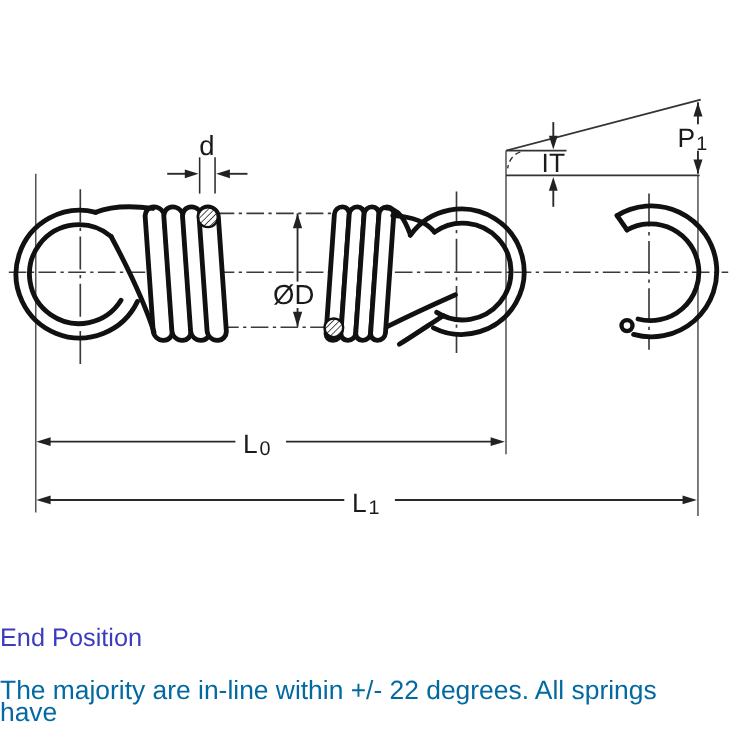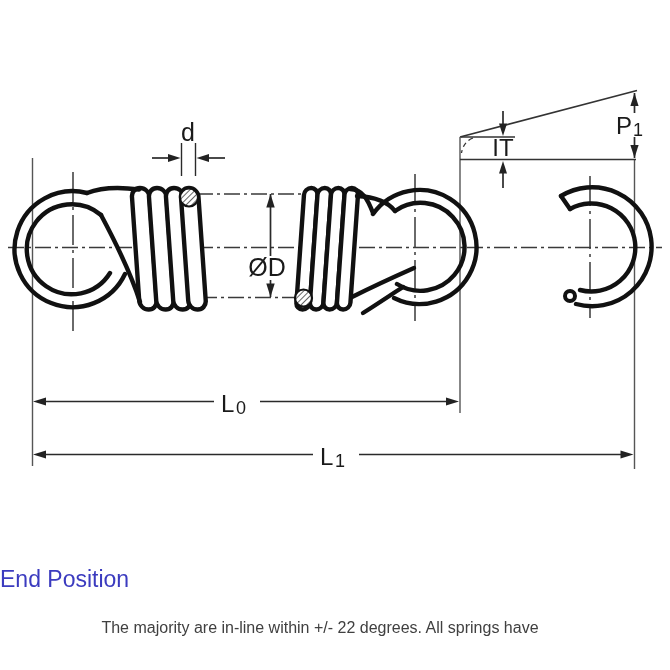--- a/index.html
+++ b/index.html
@@ -7,22 +7,22 @@
     position:relative;width:670px;height:670px;background:#ffffff;overflow:hidden;
     font-family:"Liberation Sans", sans-serif;
   }
   #drawing{position:absolute;left:0;top:0;}
   .dim-label{font-family:"Liberation Sans", sans-serif;fill:#1a1a1a;}
   .caption-head{
     position:absolute;top:568px;left:0;width:644px;text-align:left;
     font-size:23px;line-height:22px;font-weight:400;
   }
   .caption-body{
-    position:absolute;top:618px;left:0;width:640px;text-align:center;
-    font-size:16px;line-height:20px;color:#404040;font-weight:400;
+    position:absolute;top:618px;left:0;width:640px;text-align:left;
+    font-size:24px;line-height:20px;color:#0369a1;font-weight:400;
   }
 </style>
 </head>
 <body>
 
 <div id="stage">
 
   <svg id="drawing" width="670" height="670" viewBox="0 0 670 670">
     <defs>
       <pattern id="hatch" width="4" height="4" patternUnits="userSpaceOnUse" patternTransform="rotate(45)">

